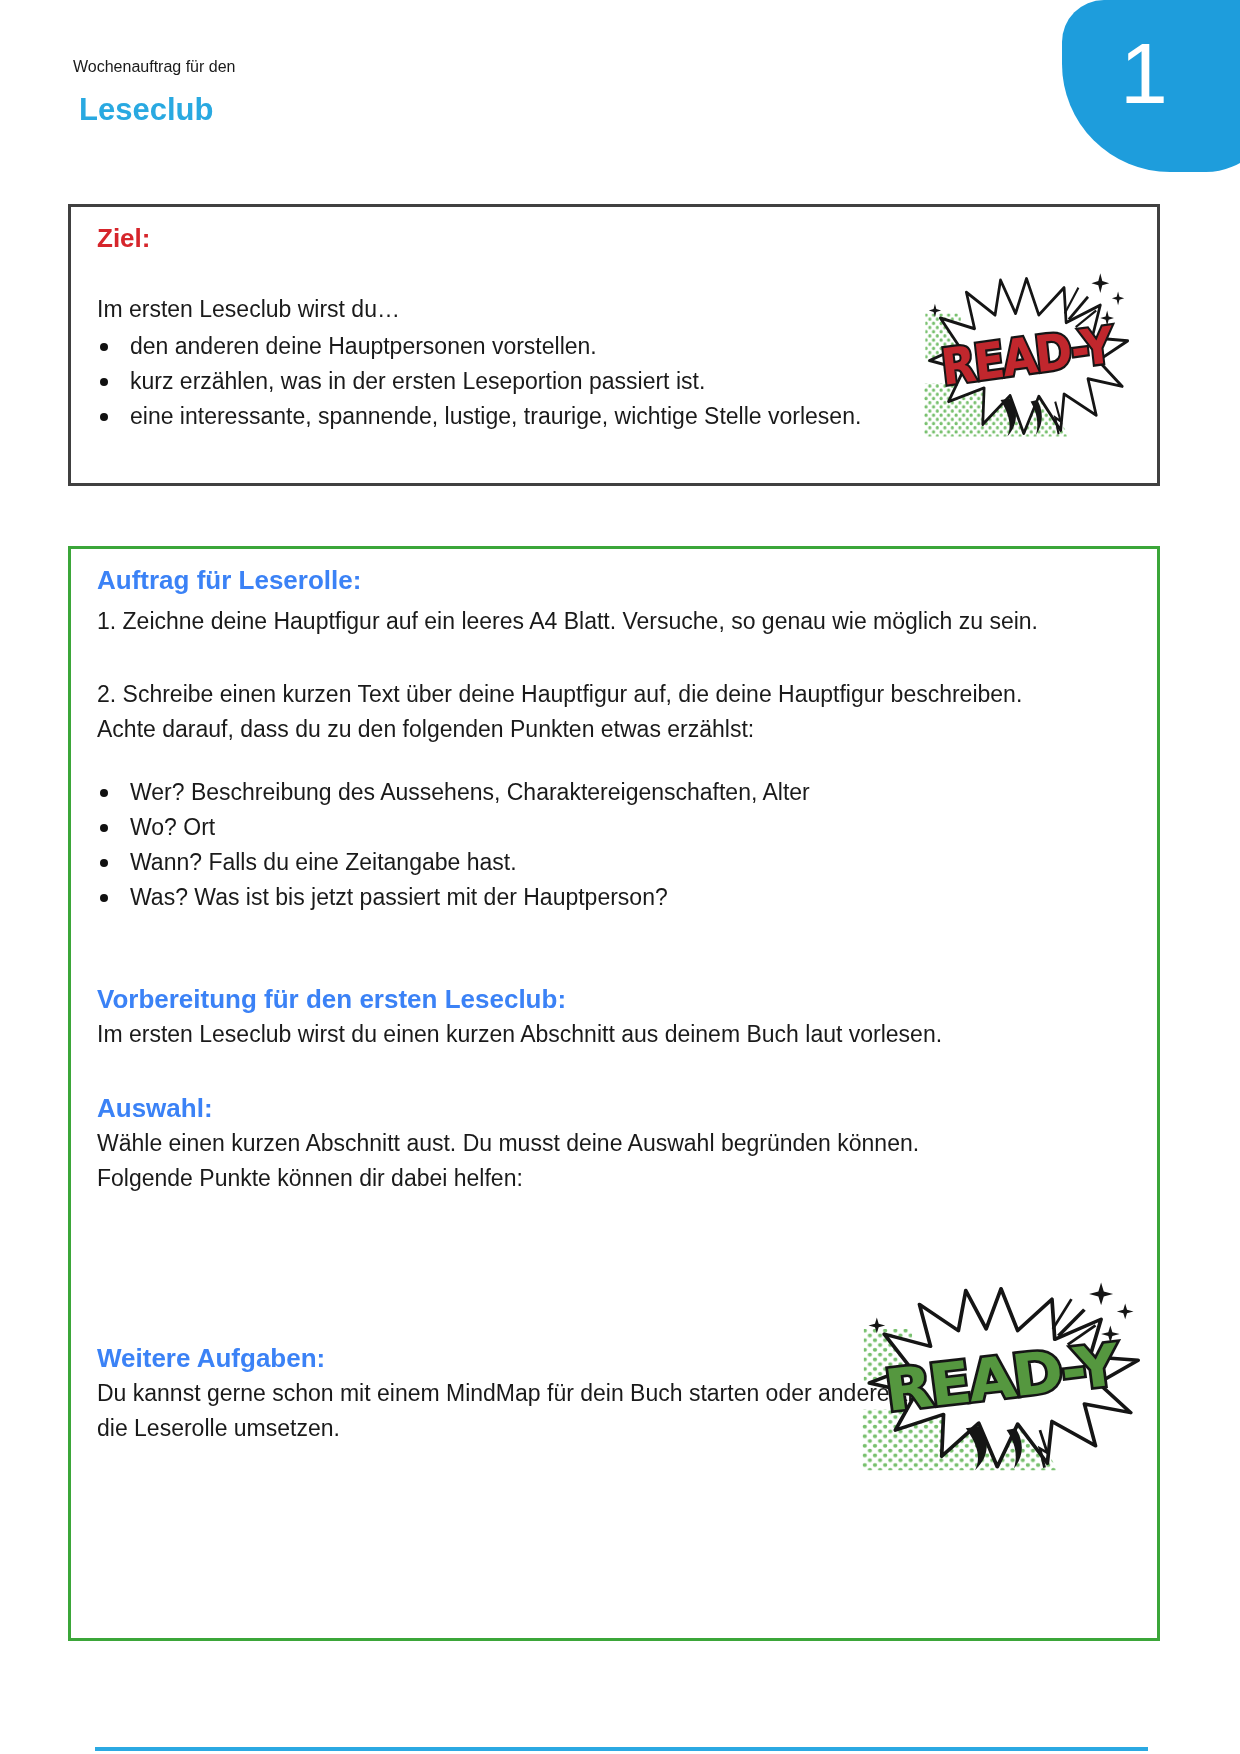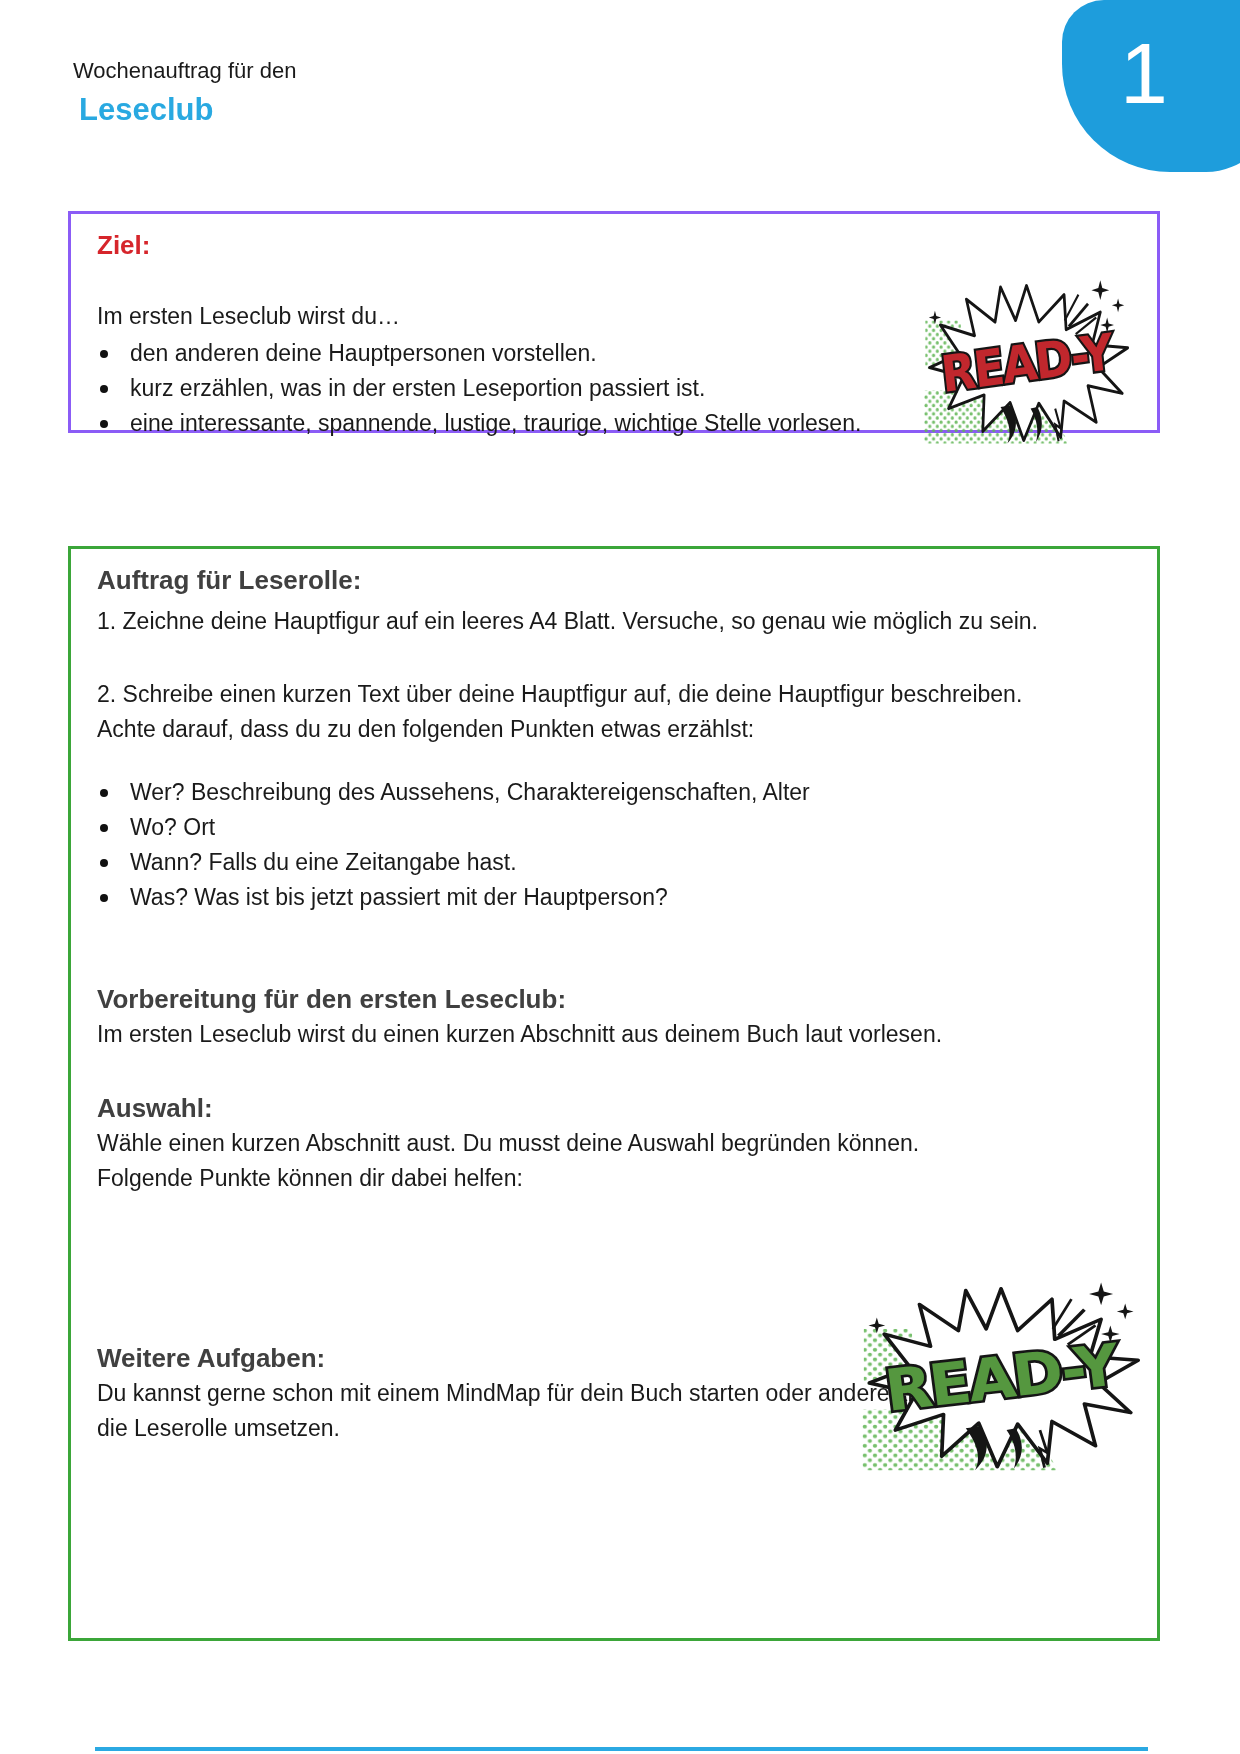--- a/index.html
+++ b/index.html
@@ -4,42 +4,42 @@
 <style>
   html,body{margin:0;padding:0;background:#ffffff;}
   body{
     font-family:"Liberation Sans","DejaVu Sans",sans-serif;
     color:#1a1a1a;
     width:1240px;height:1754px;position:relative;overflow:hidden;
   }
   .page{position:absolute;inset:0;background:#fff;}
 
   
-  .kicker{position:absolute;left:73px;top:58px;font-size:22px;color:#1a1a1a;}
+  .kicker{position:absolute;left:73px;top:58px;font-size:16px;color:#1a1a1a;}
   .doc-title{position:absolute;left:79px;top:92px;font-size:31px;font-weight:bold;color:#29a9e1;}
 
   
   .badge{
     position:absolute;top:0;right:-34px;width:212px;height:172px;
     background:#1e9ddc;border-radius:42px 0 68px 108px;
   }
   .badge-number{
     position:absolute;left:58px;top:30px;font-size:86px;line-height:1;
     color:#ffffff;font-weight:400;
   }
 
   
   .box{position:absolute;left:68px;width:1092px;background:#fff;box-sizing:border-box;}
-  .box.red-box{top:211px;height:222px;border:3px solid #8b5cf6;}
+  .box.red-box{top:204px;height:282px;border:3px solid #404040;}
   .box.green-box{top:546px;height:1095px;border:3px solid #3ba639;}
   .box-inner{position:relative;padding:14px 26px 0 26px;height:100%;box-sizing:border-box;}
 
   h3{margin:0;font-size:26px;line-height:35px;font-weight:bold;}
   h3.red-title{color:#d6252b;}
-  h3.green-title{color:#404040;}
+  h3.green-title{color:#3b82f6;}
   p{margin:0;font-size:23px;line-height:35px;}
   p span{display:block;}
 
   ul{margin:0;padding:0;list-style:none;}
   li{
     position:relative;font-size:23px;line-height:35px;padding-left:33px;margin:0;
   }
   li::before{
     content:"";position:absolute;left:3px;top:14px;width:8px;height:8px;
     border-radius:50%;background:#111;

